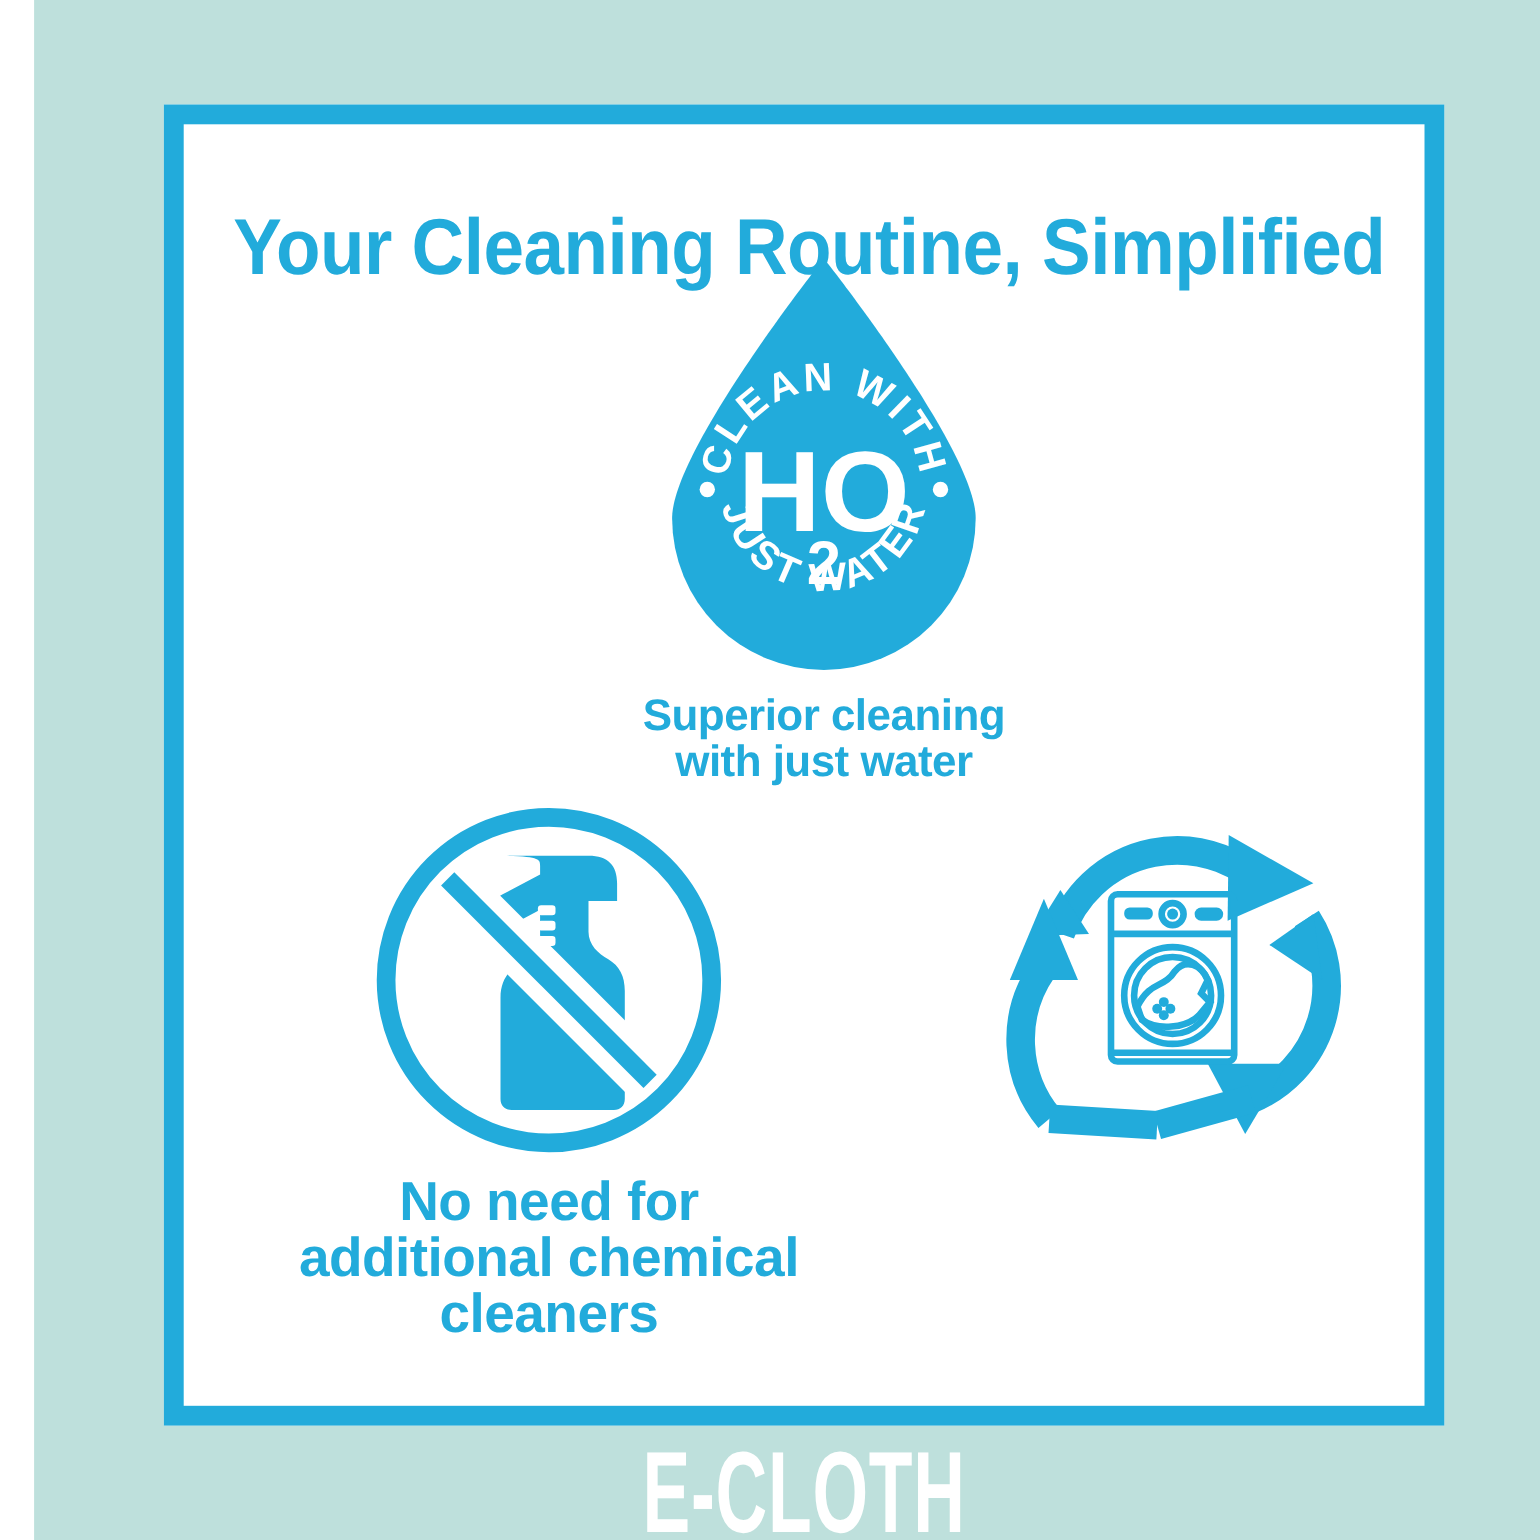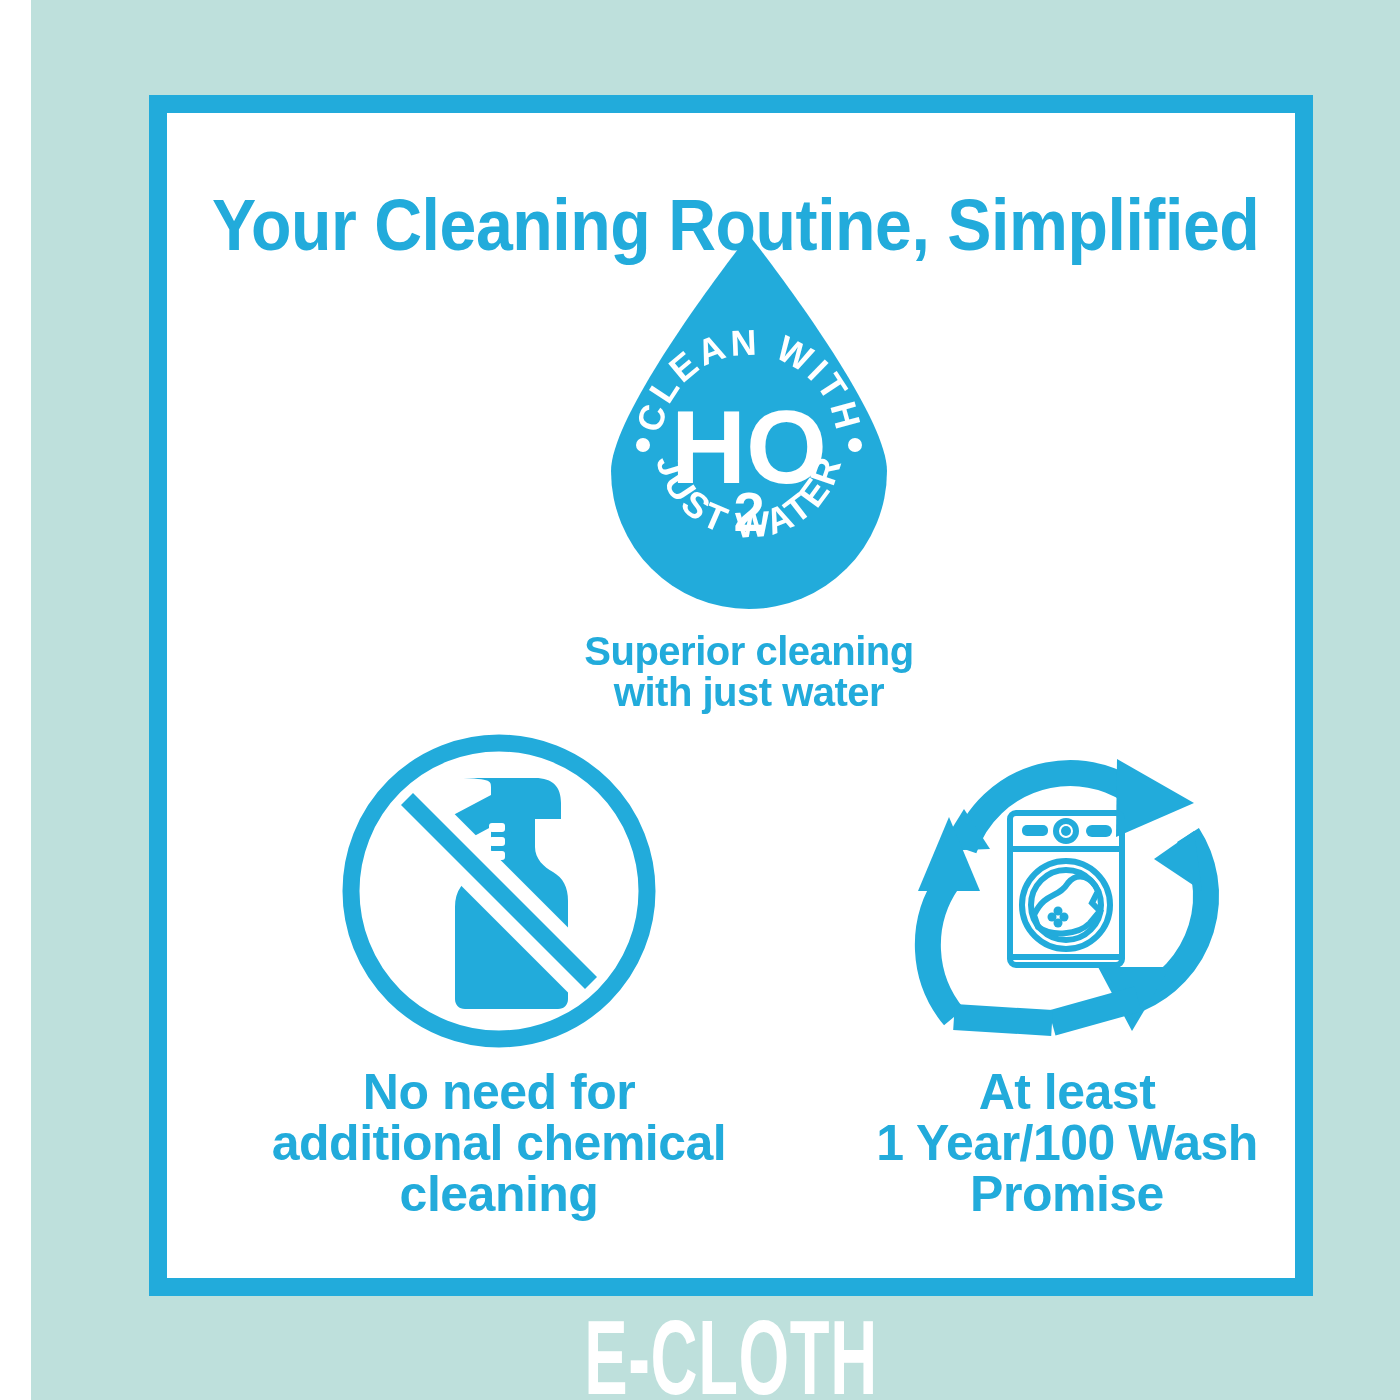--- a/index.html
+++ b/index.html
@@ -185,21 +185,21 @@
           <rect x="150" y="92" width="16" height="9" rx="3" fill="#ffffff"></rect>
           <rect x="150" y="106" width="16" height="9" rx="3" fill="#ffffff"></rect>
           <rect x="150" y="120" width="16" height="9" rx="3" fill="#ffffff"></rect>
         </g>
 
         <line x1="68" y1="68" x2="252" y2="252" stroke="#22abdb" stroke-width="17" stroke-linecap="butt"></line>
       </svg>
 
       <div class="feature-caption">No need for
 additional chemical
-cleaning</div>
+cleaners</div>
     </div>
 
     <div class="feature" id="feature-promise">
 
       <svg class="icon-wrap" width="330" height="320" viewBox="0 0 330 320">
 
         <g>
           <path d="M 62 118 A 112 112 0 0 1 252 80" fill="none" stroke="#22abdb" stroke-width="26" stroke-linecap="butt"></path>
           <polygon points="215,28 292,72 214,106" fill="#22abdb"></polygon>
           <polygon points="36,120 88,118 62,78" fill="#22abdb"></polygon>
@@ -236,22 +236,19 @@
           <g fill="#22abdb" stroke="none">
             <circle cx="150" cy="186" r="4.5"></circle>
             <circle cx="162" cy="186" r="4.5"></circle>
             <circle cx="156" cy="180" r="4.5"></circle>
             <circle cx="156" cy="192" r="4.5"></circle>
           </g>
           <line x1="108" y1="226" x2="220" y2="226"></line>
         </g>
       </svg>
 
-      <div class="feature-caption">At least
-1 Year/100 Wash
-Promise</div>
     </div>
 
   </div>
 
   <div id="brand">E-CLOTH</div>
 
 </div>
 
 </body></html>

